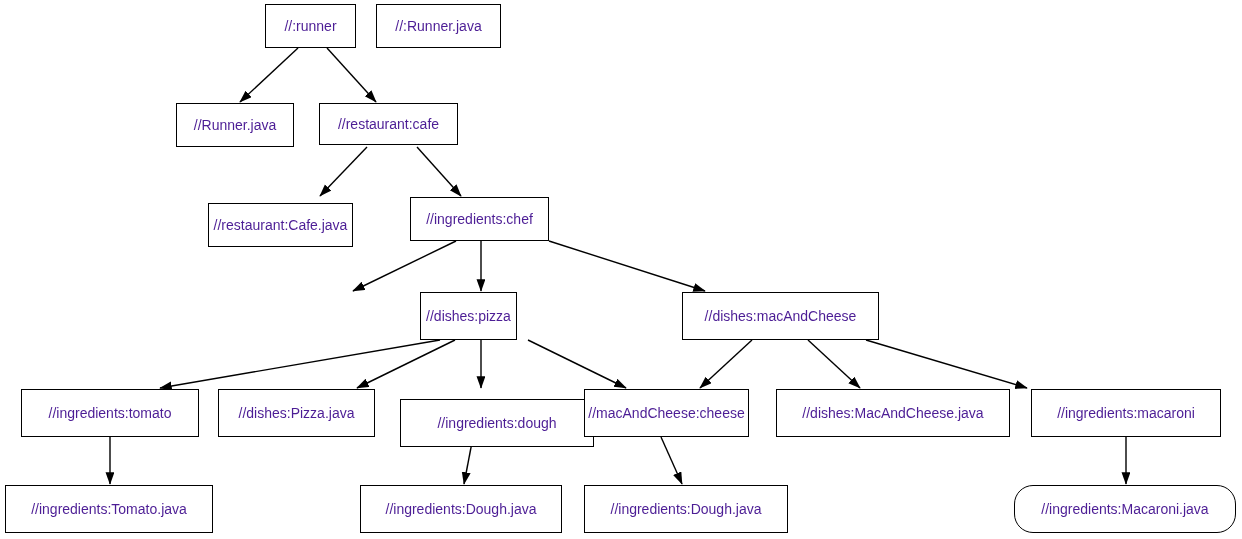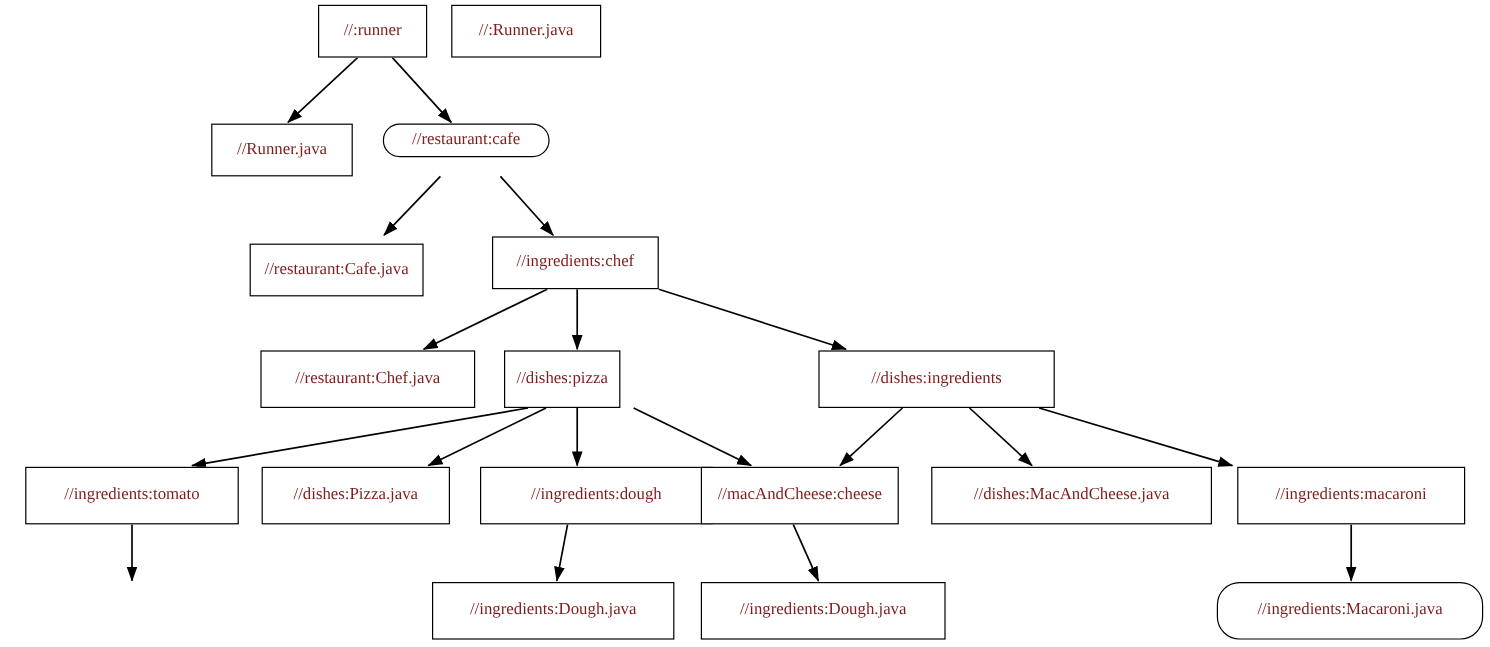--- a/index.html
+++ b/index.html
@@ -35,24 +35,24 @@
     position: absolute;
     box-sizing: border-box;
     border: 1px solid #000000;
     background: #ffffff;
     display: flex;
     align-items: center;
     justify-content: center;
     white-space: nowrap;
   }
   .node-label {
-    font-family: Liberation Serif, serif;
+    font-family: Liberation Sans, sans-serif;
     font-size: 14px;
     line-height: 1;
-    color: #7f1d1d;
+    color: #4c1d95;
     letter-spacing: 0px;
   }
 </style>
 </head>
 <body>
 
 <div id="graph-canvas">
 
   <svg id="edge-layer" viewBox="0 0 1242 539" width="1242" height="539" xmlns="http://www.w3.org/2000/svg">
     <defs>
@@ -85,55 +85,55 @@
   <div id="node-layer">
       <div class="graph-node" style="left: 265px; top: 4px; width: 91px; height: 44px; border-color: rgb(0, 0, 0); background: rgb(255, 255, 255);">
         <span class="node-label" style="font-size: 14px;">//:runner</span>
       </div>
       <div class="graph-node" style="left: 376px; top: 4px; width: 125px; height: 44px; border-color: rgb(0, 0, 0); background: rgb(255, 255, 255);">
         <span class="node-label" style="font-size: 14px;">//:Runner.java</span>
       </div>
       <div class="graph-node" style="left: 176px; top: 103px; width: 118px; height: 44px; border-color: rgb(0, 0, 0); background: rgb(255, 255, 255);">
         <span class="node-label" style="font-size: 14px;">//Runner.java</span>
       </div>
-      <div class="graph-node" style="left: 319px; top: 103px; width: 139px; height: 28px; border-color: rgb(0, 0, 0); background: rgb(255, 255, 255); border-radius: 16px;">
+      <div class="graph-node" style="left: 319px; top: 103px; width: 139px; height: 42px; border-color: rgb(0, 0, 0); background: rgb(255, 255, 255);">
         <span class="node-label" style="font-size: 14px;">//restaurant:cafe</span>
       </div>
       <div class="graph-node" style="left: 208px; top: 203px; width: 145px; height: 44px; border-color: rgb(0, 0, 0); background: rgb(255, 255, 255);">
         <span class="node-label" style="font-size: 14px;">//restaurant:Cafe.java</span>
       </div>
       <div class="graph-node" style="left: 410px; top: 197px; width: 139px; height: 44px; border-color: rgb(0, 0, 0); background: rgb(255, 255, 255);">
         <span class="node-label" style="font-size: 14px;">//ingredients:chef</span>
       </div>
-      <div class="graph-node" style="left: 217px; top: 292px; width: 179px; height: 48px; border-color: rgb(0, 0, 0); background: rgb(255, 255, 255);">
-        <span class="node-label" style="font-size: 14px;">//restaurant:Chef.java</span>
-      </div>
       <div class="graph-node" style="left: 420px; top: 292px; width: 97px; height: 48px; border-color: rgb(0, 0, 0); background: rgb(255, 255, 255);">
         <span class="node-label" style="font-size: 14px;">//dishes:pizza</span>
       </div>
       <div class="graph-node" style="left: 682px; top: 292px; width: 197px; height: 48px; border-color: rgb(0, 0, 0); background: rgb(255, 255, 255);">
-        <span class="node-label" style="font-size: 14px;">//dishes:ingredients</span>
+        <span class="node-label" style="font-size: 14px;">//dishes:macAndCheese</span>
       </div>
       <div class="graph-node" style="left: 21px; top: 389px; width: 178px; height: 48px; border-color: rgb(0, 0, 0); background: rgb(255, 255, 255);">
         <span class="node-label" style="font-size: 14px;">//ingredients:tomato</span>
       </div>
       <div class="graph-node" style="left: 218px; top: 389px; width: 157px; height: 48px; border-color: rgb(0, 0, 0); background: rgb(255, 255, 255);">
         <span class="node-label" style="font-size: 14px;">//dishes:Pizza.java</span>
       </div>
-      <div class="graph-node" style="left: 400px; top: 389px; width: 194px; height: 48px; border-color: rgb(0, 0, 0); background: rgb(255, 255, 255);">
+      <div class="graph-node" style="left: 400px; top: 399px; width: 194px; height: 48px; border-color: rgb(0, 0, 0); background: rgb(255, 255, 255);">
         <span class="node-label" style="font-size: 14px;">//ingredients:dough</span>
       </div>
       <div class="graph-node" style="left: 584px; top: 389px; width: 165px; height: 48px; border-color: rgb(0, 0, 0); background: rgb(255, 255, 255);">
         <span class="node-label" style="font-size: 14px;">//macAndCheese:cheese</span>
       </div>
       <div class="graph-node" style="left: 776px; top: 389px; width: 234px; height: 48px; border-color: rgb(0, 0, 0); background: rgb(255, 255, 255);">
         <span class="node-label" style="font-size: 14px;">//dishes:MacAndCheese.java</span>
       </div>
       <div class="graph-node" style="left: 1031px; top: 389px; width: 190px; height: 48px; border-color: rgb(0, 0, 0); background: rgb(255, 255, 255);">
         <span class="node-label" style="font-size: 14px;">//ingredients:macaroni</span>
+      </div>
+      <div class="graph-node" style="left: 5px; top: 485px; width: 208px; height: 48px; border-color: rgb(0, 0, 0); background: rgb(255, 255, 255);">
+        <span class="node-label" style="font-size: 14px;">//ingredients:Tomato.java</span>
       </div>
       <div class="graph-node" style="left: 360px; top: 485px; width: 202px; height: 48px; border-color: rgb(0, 0, 0); background: rgb(255, 255, 255); align-items: center;">
         <span class="node-label" style="font-size: 14px;">//ingredients:Dough.java</span>
       </div>
       <div class="graph-node" style="left: 584px; top: 485px; width: 204px; height: 48px; border-color: rgb(0, 0, 0); background: rgb(255, 255, 255);">
         <span class="node-label" style="font-size: 14px;">//ingredients:Dough.java</span>
       </div>
       <div class="graph-node" style="left: 1014px; top: 485px; width: 222px; height: 48px; border-color: rgb(0, 0, 0); background: rgb(255, 255, 255); border-radius: 19px;">
         <span class="node-label" style="font-size: 14px;">//ingredients:Macaroni.java</span>
       </div>

